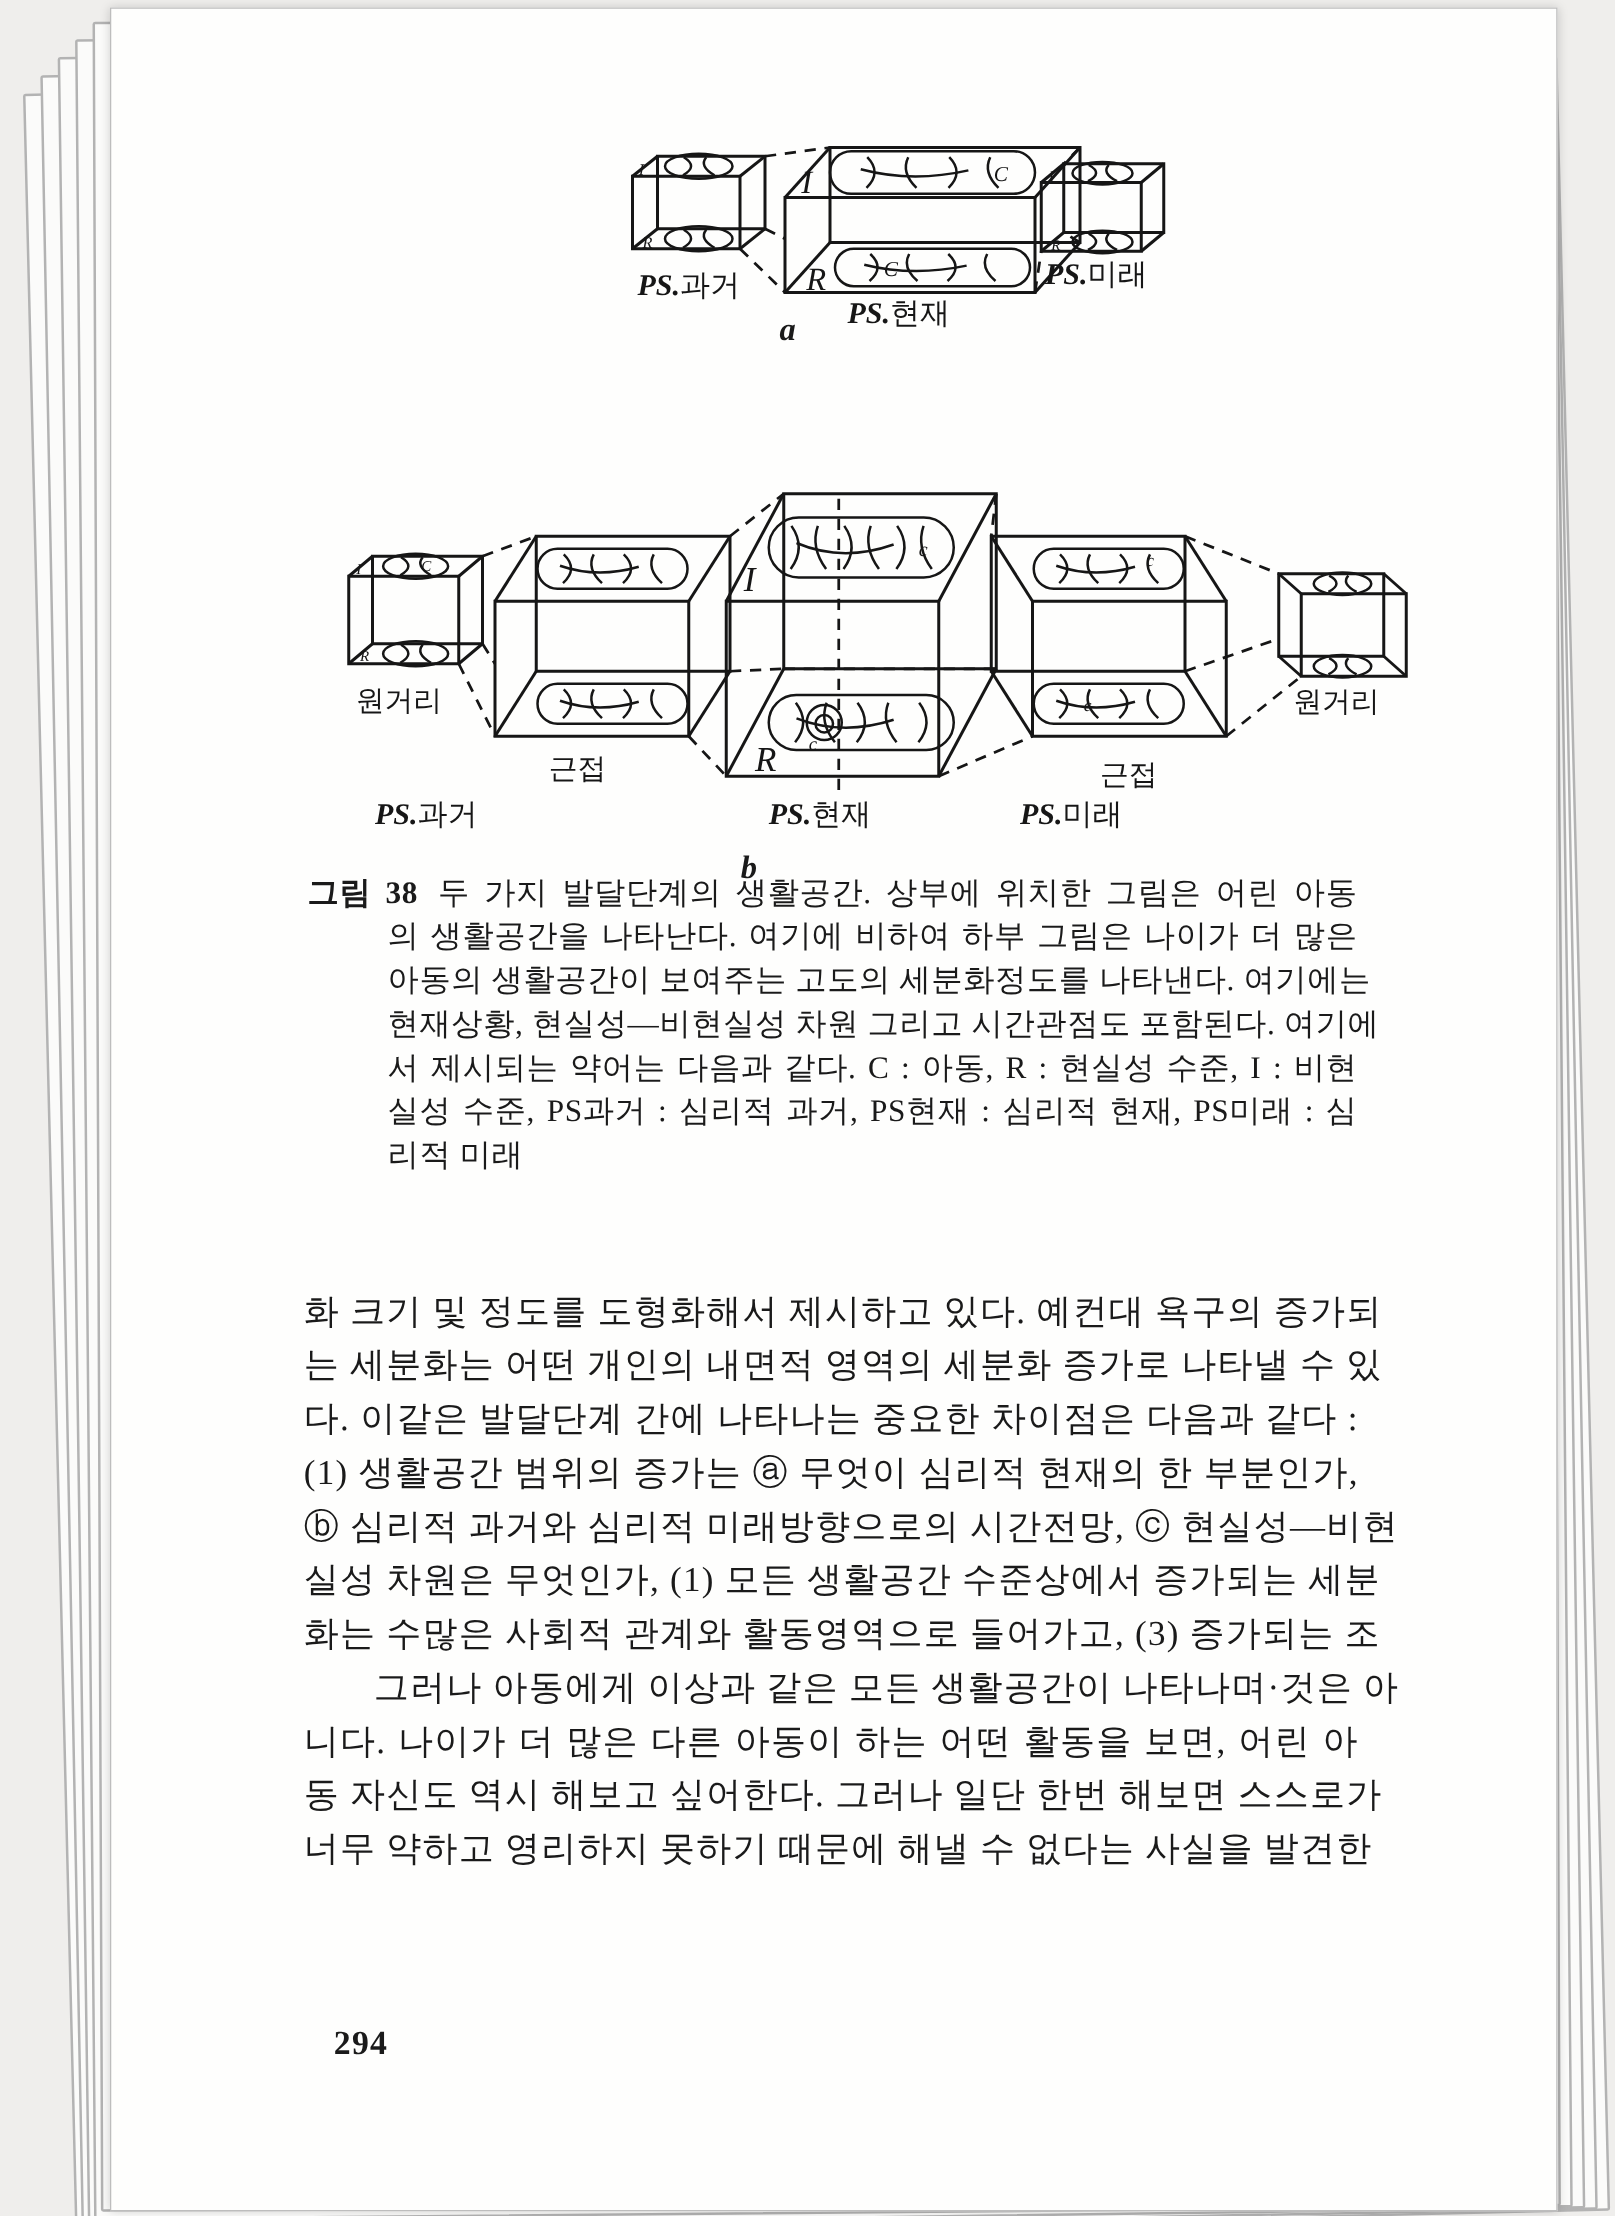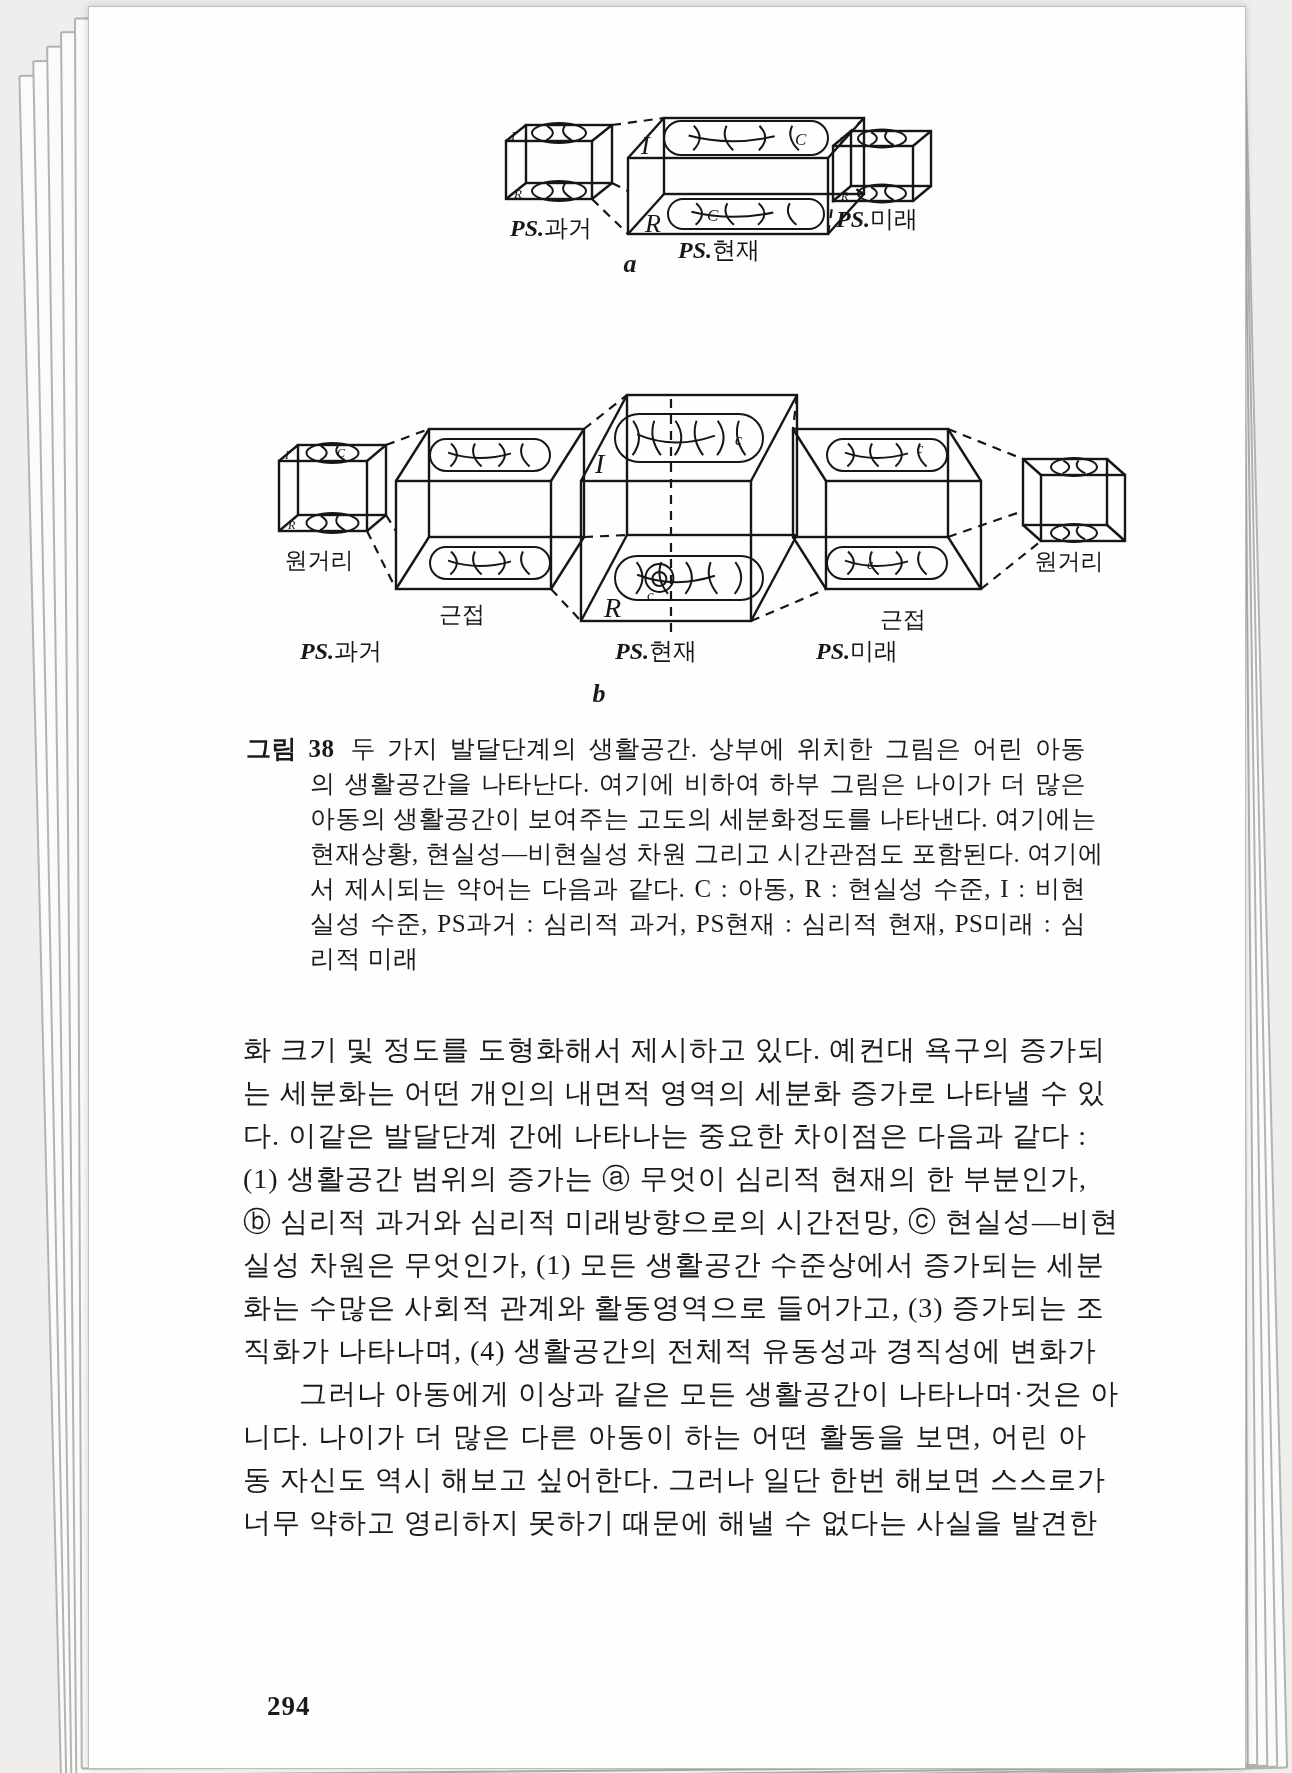--- a/index.html
+++ b/index.html
@@ -20,32 +20,32 @@
   svg text{fill:#161616;}
   .face-letter{font-family:"Liberation Serif","DejaVu Serif",serif;font-style:italic;}
   .box-label{font-family:"Liberation Serif","DejaVu Serif",serif;}
   .ps-prefix{font-style:italic;font-weight:bold;}
   #fig-a{position:absolute;left:362px;top:89px;}
   #fig-b{position:absolute;left:152px;top:334px;}
   .panel-letter{position:absolute;width:70px;text-align:center;font-style:italic;
                 font-size:26px;font-weight:bold;}
   #label-a{left:506px;top:242px;}
   #label-b{left:475px;top:672px;}
-  .caption{position:absolute;left:157px;top:724px;width:840px;}
+  .caption{position:absolute;left:157px;top:690px;width:840px;}
   .cap-line{height:35px;line-height:35px;font-size:25px;letter-spacing:.5px;margin-left:64px;
             text-align:justify;text-align-last:justify;white-space:nowrap;}
   .cap-line.first{margin-left:0;}
   .cap-line.last{text-align-last:left;}
   .cap-prefix{font-weight:bold;margin-right:16px;}
   .bodytext{position:absolute;left:154px;top:1021px;width:844px;}
   .b-line{height:43px;line-height:43px;font-size:28px;letter-spacing:1px;
           text-align:justify;text-align-last:justify;white-space:nowrap;}
   .b-line.endline{text-align-last:left;}
   .b-line.indent{text-indent:56px;}
-  .page-number{position:absolute;left:178px;top:1684px;font-size:27px;font-weight:bold;
+  .page-number{position:absolute;left:178px;top:1612px;font-size:27px;font-weight:bold;
                letter-spacing:1px;}
 </style>
 </head>
 <body>
 
 <div class="stage">
   <div class="sheet s5"></div>
   <div class="sheet s4"></div>
   <div class="sheet s3"></div>
   <div class="sheet s2"></div>
@@ -261,21 +261,20 @@
     </div>
 
     <div class="bodytext">
       <div class="b-line">화 크기 및 정도를 도형화해서 제시하고 있다. 예컨대 욕구의 증가되</div>
       <div class="b-line">는 세분화는 어떤 개인의 내면적 영역의 세분화 증가로 나타낼 수 있</div>
       <div class="b-line">다. 이같은 발달단계 간에 나타나는 중요한 차이점은 다음과 같다 :</div>
       <div class="b-line">(1) 생활공간 범위의 증가는 ⓐ 무엇이 심리적 현재의 한 부분인가,</div>
       <div class="b-line">ⓑ 심리적 과거와 심리적 미래방향으로의 시간전망, ⓒ 현실성—비현</div>
       <div class="b-line">실성 차원은 무엇인가, (1) 모든 생활공간 수준상에서 증가되는 세분</div>
       <div class="b-line">화는 수많은 사회적 관계와 활동영역으로 들어가고, (3) 증가되는 조</div>
-      <div class="b-line">직화가 나타나며, (4) 생활공간의 전체적 유동성과 경직성에 변화가</div>
       <div class="b-line indent">그러나 아동에게 이상과 같은 모든 생활공간이 나타나며·것은 아</div>
       <div class="b-line">니다. 나이가 더 많은 다른 아동이 하는 어떤 활동을 보면, 어린 아</div>
       <div class="b-line">동 자신도 역시 해보고 싶어한다. 그러나 일단 한번 해보면 스스로가</div>
       <div class="b-line">너무 약하고 영리하지 못하기 때문에 해낼 수 없다는 사실을 발견한</div>
     </div>
 
     <div class="page-number">294</div>
   </div>
 </div>
 

